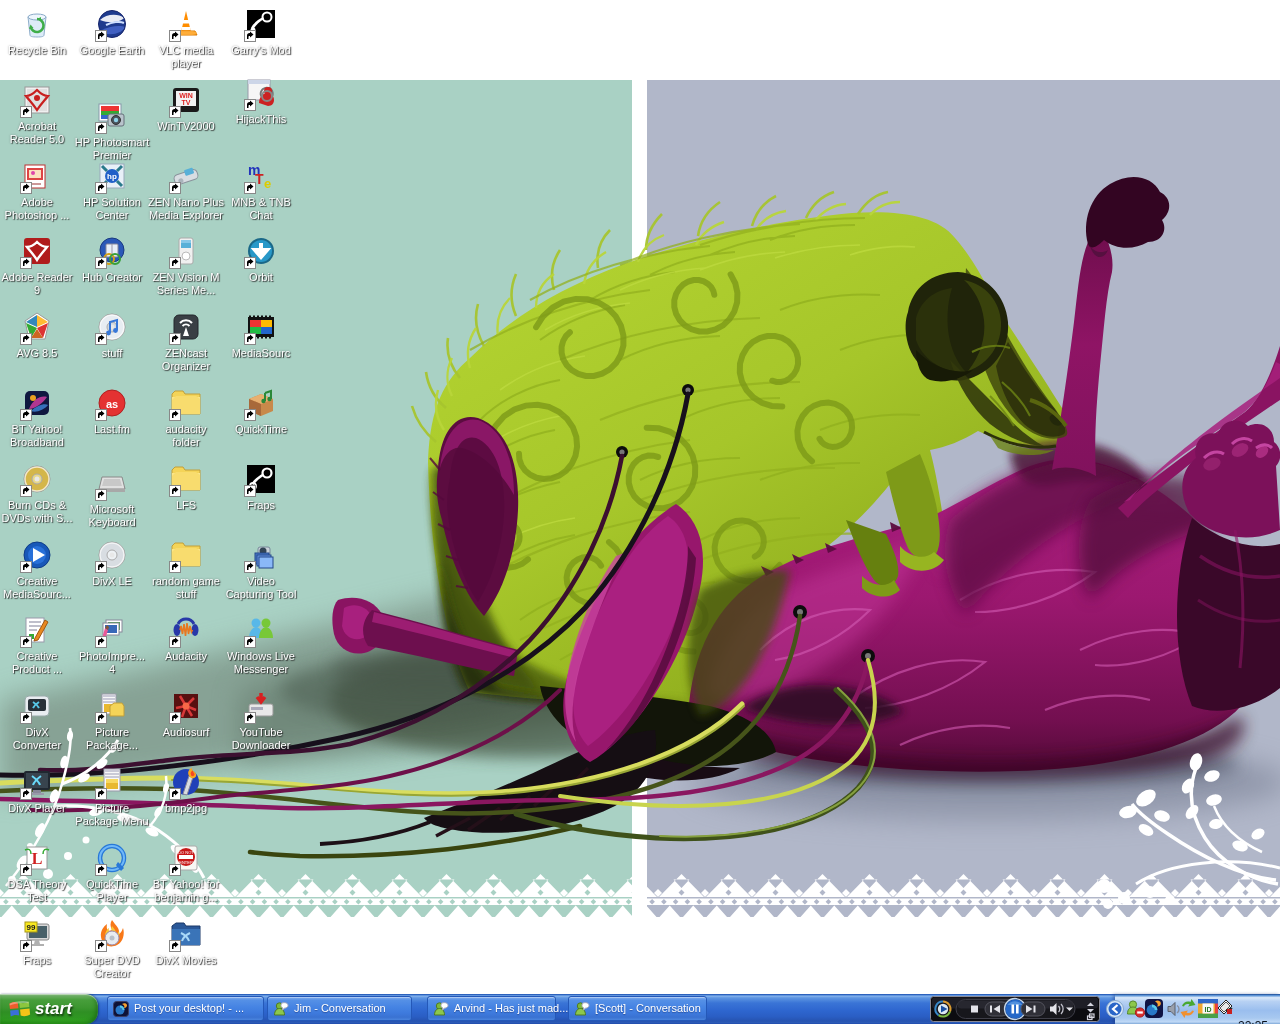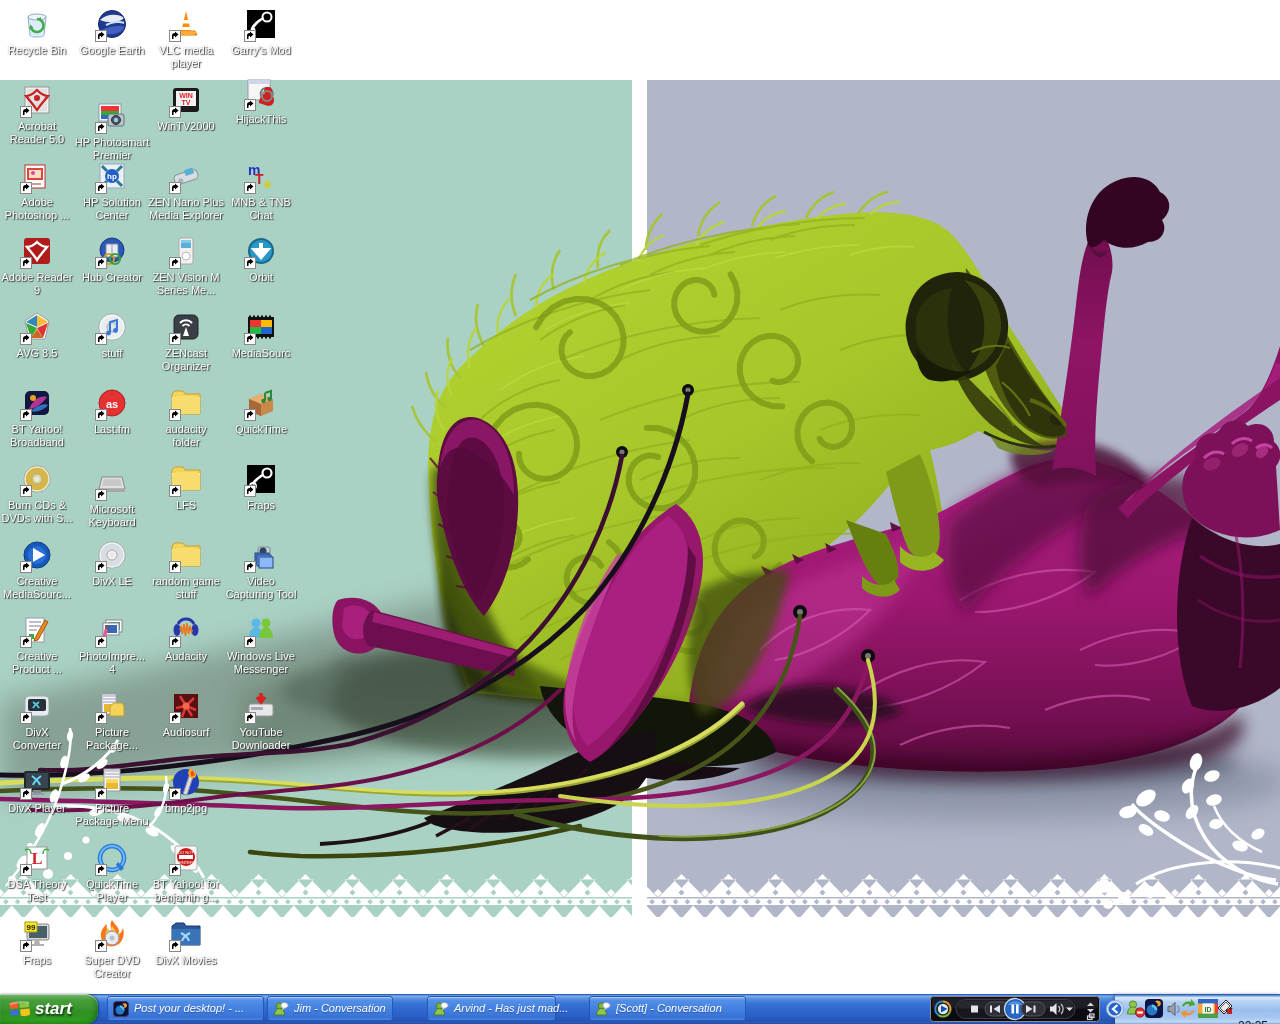--- a/index.html
+++ b/index.html
@@ -7,21 +7,21 @@
 #wall{position:absolute;left:0;top:0;width:1280px;height:994px;}
 .icon{position:absolute;width:80px;text-align:center;}
 .icon svg.m{display:block;margin:0 auto;}
 .cap{display:block;margin-top:2px;font-size:11px;line-height:13px;color:#fff;text-shadow:1px 1px 1px rgba(40,40,40,0.9),0 0 2px rgba(60,60,60,0.5);}
 .sc{position:absolute;left:1px;top:22px;width:12px;height:12px;}
 #taskbar{position:absolute;left:0;top:994px;width:1280px;height:30px;background:linear-gradient(180deg,#1c48a0 0%,#3a77d3 3%,#85b2ea 7%,#5d95e2 13%,#3a74d6 30%,#2e66cf 55%,#2a5ec4 75%,#2653b0 90%,#2c5cb8 97%,#1941a5 100%);}
 #startbtn{position:absolute;left:0;top:0;width:98px;height:30px;border-radius:0 12px 12px 0;background:radial-gradient(ellipse 120% 60% at 50% 110%,#3db829 0%,rgba(61,184,41,0) 60%),linear-gradient(180deg,#7eb677 0%,#479e3b 20%,#3c9630 45%,#2f8f24 60%,#2f9a21 85%,#28a317 100%);box-shadow:inset 0 1px 1px rgba(255,255,255,0.55),inset -2px -2px 4px rgba(15,80,10,0.5),1px 0 2px rgba(10,30,80,0.55);}
 #startbtn .txt{position:absolute;left:35px;top:5px;font-size:17px;font-weight:bold;font-style:italic;color:#fff;text-shadow:1px 2px 2px rgba(15,50,12,0.9);}
 .taskb{position:absolute;top:2px;height:25px;border-radius:3px;border:1px solid #2458b8;box-sizing:border-box;background:linear-gradient(180deg,#86b0ee 0%,#5590e6 14%,#4583e3 45%,#3e7add 70%,#3a72d2 88%,#4a84dd 100%);box-shadow:inset 0 1px 0 rgba(255,255,255,0.35);}
 .taskb .ti{position:absolute;left:5px;top:4px;}
-.taskb .tt{position:absolute;left:26px;top:5px;font-size:11px;color:#fff;white-space:nowrap;text-shadow:0 1px 1px rgba(20,40,100,0.5);font-style:italic;}
+.taskb .tt{position:absolute;left:26px;top:5px;font-size:11px;color:#fff;white-space:nowrap;text-shadow:0 1px 1px rgba(20,40,100,0.5);}
 #tray{position:absolute;top:0;right:0;width:165px;height:30px;background:linear-gradient(180deg,#16448e 0%,#5d94d6 5%,#d9e8fa 12%,#b7d1f3 25%,#9abeee 55%,#a7c8f0 80%,#c0d9f6 93%,#7fa8d8 100%);box-shadow:-2px 0 3px rgba(20,50,120,0.4);}
 #clock{position:absolute;right:12px;top:25px;font-size:12px;color:#08101c;margin-left:28px;}
 #wmpbar{position:absolute;top:2px;left:930px;width:170px;height:26px;}
 </style>
 </head>
 <body>
 <svg id="wall" viewBox="0 0 1280 994" xmlns="http://www.w3.org/2000/svg">
 
 <rect x="0" y="0" width="1280" height="994" fill="#ffffff"></rect>
 <defs>
@@ -1052,39 +1052,39 @@
     </div>
 <div class="taskb" style="left:107px;width:157px">
       <span class="ti"><svg width="16" height="16" viewBox="0 0 16 16">
           <rect x="0.5" y="0.5" width="15" height="15" rx="3" fill="#0e1238" stroke="#3a3f66"></rect>
           <circle cx="7" cy="9" r="4.5" fill="#2878c8"></circle>
           <path d="M7,4.5 a4.5,4.5 0 0 1 4.5,4.5 L9.5,9 a2.5,2.5 0 0 0 -2.5,-2.5 Z" fill="#58c8e8"></path>
           <path d="M9,3 C11,1.5 13.5,2 14,4 C14.3,5.5 13,7 11,7 C12,5.5 11,3.5 9,3 Z" fill="#f8a030"></path>
         </svg></span>
       <span class="tt">Post your desktop! - ...</span>
     </div>
-<div class="taskb" style="left:267px;width:126px">
+<div class="taskb" style="left:267px;width:145px">
       <span class="ti"><svg width="16" height="16" viewBox="0 0 16 16">
           <circle cx="6.5" cy="5" r="3.2" fill="#7cb83c"></circle>
           <circle cx="6.5" cy="5" r="3.2" fill="none" stroke="#4e7a22"></circle>
           <path d="M1.5,14 C1.5,9.5 4,7.5 6.5,7.5 C9,7.5 11.5,9.5 11.5,14 Z" fill="#8cc84c" stroke="#4e7a22"></path>
           <path d="M9,2 C13,1 15,2.5 15,4.5 C15,6 13.5,7 11.5,7.2 L9.5,9 L9.8,7 C8.5,6.5 8,5.5 8,4.5 C8,3.5 8.4,2.4 9,2 Z" fill="#fff" stroke="#aab"></path>
         </svg></span>
       <span class="tt">Jim - Conversation</span>
     </div>
 <div class="taskb" style="left:427px;width:129px">
       <span class="ti"><svg width="16" height="16" viewBox="0 0 16 16">
           <circle cx="6.5" cy="5" r="3.2" fill="#7cb83c"></circle>
           <circle cx="6.5" cy="5" r="3.2" fill="none" stroke="#4e7a22"></circle>
           <path d="M1.5,14 C1.5,9.5 4,7.5 6.5,7.5 C9,7.5 11.5,9.5 11.5,14 Z" fill="#8cc84c" stroke="#4e7a22"></path>
           <path d="M9,2 C13,1 15,2.5 15,4.5 C15,6 13.5,7 11.5,7.2 L9.5,9 L9.8,7 C8.5,6.5 8,5.5 8,4.5 C8,3.5 8.4,2.4 9,2 Z" fill="#fff" stroke="#aab"></path>
         </svg></span>
       <span class="tt">Arvind - Has just mad...</span>
     </div>
-<div class="taskb" style="left:589px;width:157px">
+<div class="taskb" style="left:568px;width:139px">
       <span class="ti"><svg width="16" height="16" viewBox="0 0 16 16">
           <circle cx="6.5" cy="5" r="3.2" fill="#7cb83c"></circle>
           <circle cx="6.5" cy="5" r="3.2" fill="none" stroke="#4e7a22"></circle>
           <path d="M1.5,14 C1.5,9.5 4,7.5 6.5,7.5 C9,7.5 11.5,9.5 11.5,14 Z" fill="#8cc84c" stroke="#4e7a22"></path>
           <path d="M9,2 C13,1 15,2.5 15,4.5 C15,6 13.5,7 11.5,7.2 L9.5,9 L9.8,7 C8.5,6.5 8,5.5 8,4.5 C8,3.5 8.4,2.4 9,2 Z" fill="#fff" stroke="#aab"></path>
         </svg></span>
       <span class="tt">[Scott] - Conversation</span>
     </div>
 <svg id="wmpbar" width="170" height="26" viewBox="0 0 170 26">
 <rect x="0.5" y="0.5" width="169" height="25" rx="3" fill="#0c0c10" stroke="#8a8a96"></rect>

